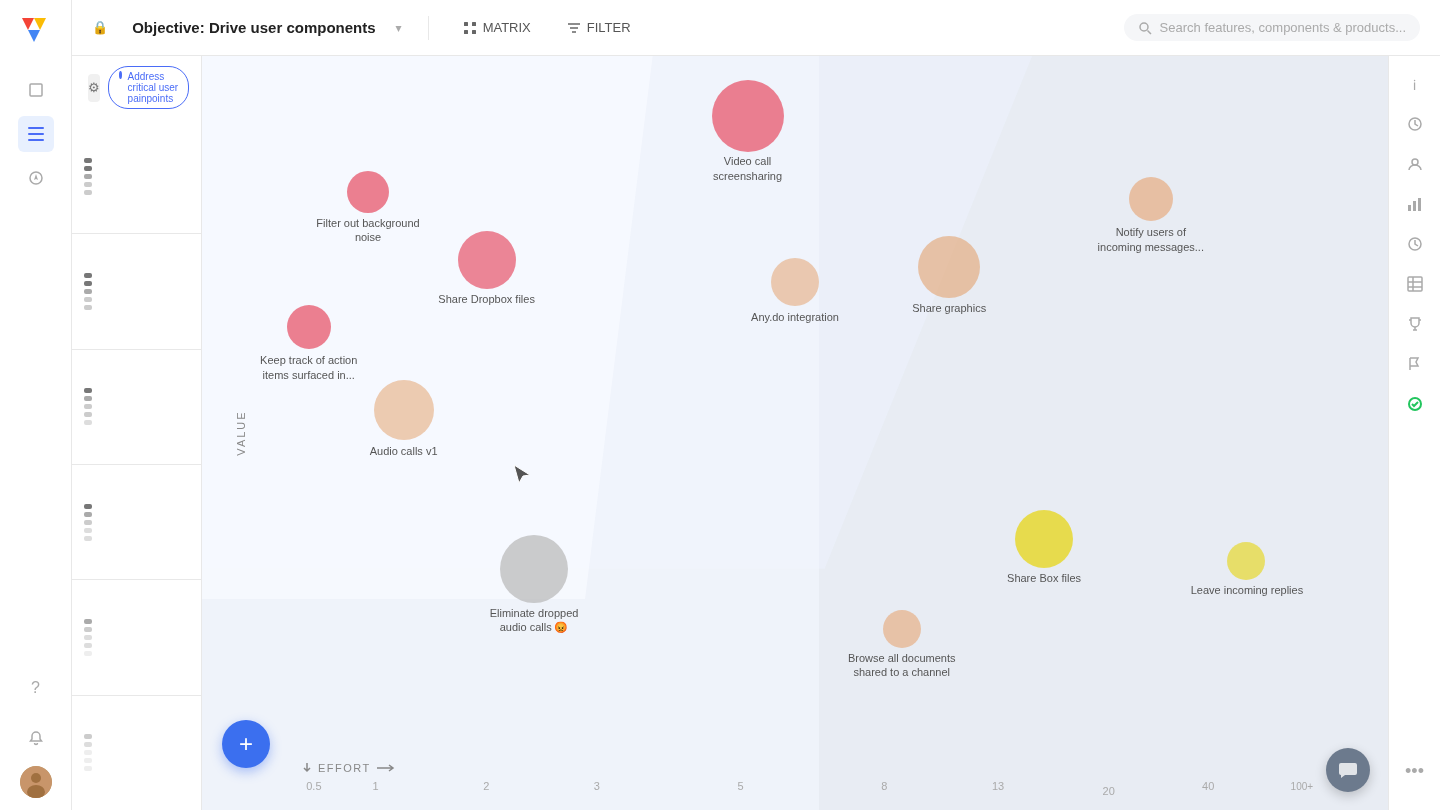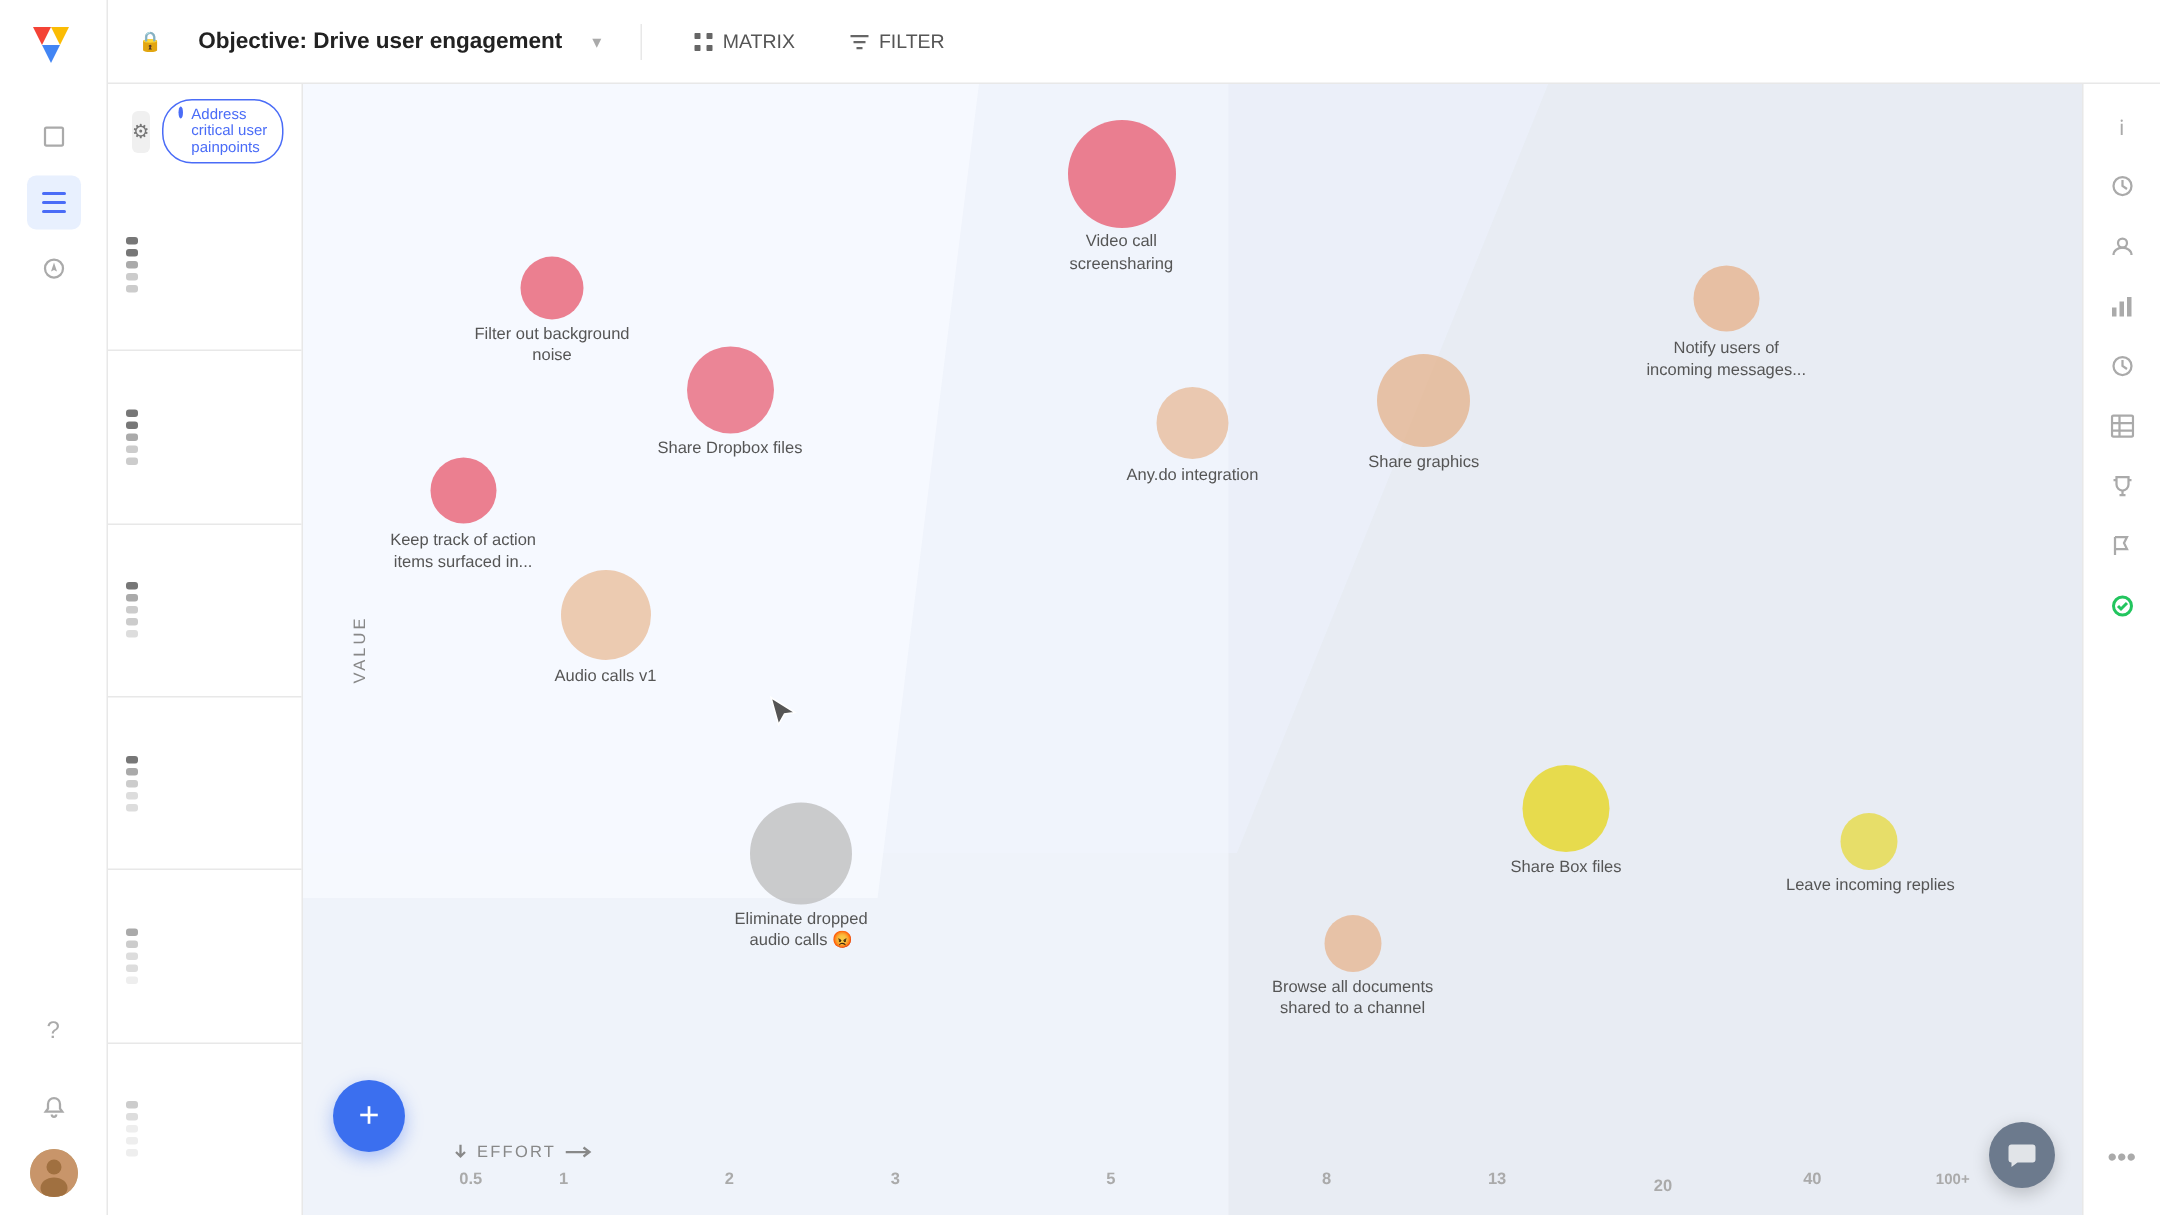--- a/index.html
+++ b/index.html
@@ -245,40 +245,47 @@
           <ellipse cx="16" cy="26" rx="9" ry="7" fill="#a07040"></ellipse>
         </svg>
     </div>
   </div>
 </div>
 
 <div class="main">
 
   <div class="topbar">
     <span class="lock-icon">🔒</span>
-    <span class="topbar-title">Objective: Drive user engagement</span>
+    <span class="topbar-title">Objective: Drive user components</span>
     <span class="topbar-dropdown">▾</span>
     <div class="topbar-divider"></div>
     <div class="topbar-btn">
       <svg width="14" height="14" viewBox="0 0 14 14" fill="none">
           <rect x="1" y="1" width="4" height="4" rx="0.5" fill="#666"></rect>
           <rect x="9" y="1" width="4" height="4" rx="0.5" fill="#666"></rect>
           <rect x="1" y="9" width="4" height="4" rx="0.5" fill="#666"></rect>
           <rect x="9" y="9" width="4" height="4" rx="0.5" fill="#666"></rect>
         </svg>
       <span>MATRIX</span>
     </div>
     <div class="topbar-btn">
       <svg width="14" height="14" viewBox="0 0 14 14" fill="none">
           <line x1="1" y1="3" x2="13" y2="3" stroke="#666" stroke-width="1.5"></line>
           <line x1="3" y1="7" x2="11" y2="7" stroke="#666" stroke-width="1.5"></line>
           <line x1="5" y1="11" x2="9" y2="11" stroke="#666" stroke-width="1.5"></line>
         </svg>
       <span>FILTER</span>
     </div>
+    <div class="topbar-search">
+      <svg width="14" height="14" viewBox="0 0 14 14" fill="none">
+          <circle cx="6" cy="6" r="4" stroke="#aaa" stroke-width="1.5"></circle>
+          <line x1="9.5" y1="9.5" x2="13" y2="13" stroke="#aaa" stroke-width="1.5"></line>
+        </svg>
+      <span style="color:#aaa;">Search features, components &amp; products...</span>
+    </div>
   </div>
 
   <div class="content">
 
     <div class="left-panel">
       <div class="filter-bar">
         <div class="gear-btn">⚙</div>
         <div class="initiative-btn">
           <div class="dot-blue"></div>
           <span style="max-width:60px; font-size:10px;">Address critical user painpoints</span>
@@ -399,21 +406,21 @@
       <div class="bubble-label" style="left:calc(59% - 55px);top:calc(76% + 22px);width:110px;">Browse all documents<br>shared to a channel</div>
 
       <div class="bubble" style="left:calc(71% - 29px);top:calc(64% - 29px);width:58px;height:58px;background:rgba(230,215,40,0.82);">
       </div>
       <div class="bubble-label" style="left:calc(71% - 45px);top:calc(64% + 32px);width:90px;">Share Box files</div>
 
       <div class="bubble" style="left:calc(88% - 19px);top:calc(67% - 19px);width:38px;height:38px;background:rgba(230,215,40,0.68);">
       </div>
       <div class="bubble-label" style="left:calc(88% - 55px);top:calc(67% + 22px);width:110px;">Leave incoming replies</div>
 
-      <div style="position:absolute;bottom:14px;left:60px;right:20px;height:20px;display:flex;align-items:center;font-weight:bold;">
+      <div style="position:absolute;bottom:14px;left:60px;right:20px;height:20px;display:flex;align-items:center;">
         <span style="position:absolute;left:4%;font-size:11px;color:#aaa;">0.5</span>
         <span style="position:absolute;left:10%;font-size:11px;color:#aaa;">1</span>
         <span style="position:absolute;left:20%;font-size:11px;color:#aaa;">2</span>
         <span style="position:absolute;left:30%;font-size:11px;color:#aaa;">3</span>
         <span style="position:absolute;left:43%;font-size:11px;color:#aaa;">5</span>
         <span style="position:absolute;left:56%;font-size:11px;color:#aaa;">8</span>
         <span style="position:absolute;left:66%;font-size:11px;color:#aaa;">13</span>
         <span style="position:absolute;left:76%;font-size:11px;color:#aaa;margin-top:10px;">20</span>
         <span style="position:absolute;left:85%;font-size:11px;color:#aaa;">40</span>
         <span style="position:absolute;left:93%;font-size:10px;color:#aaa;">100+</span>

